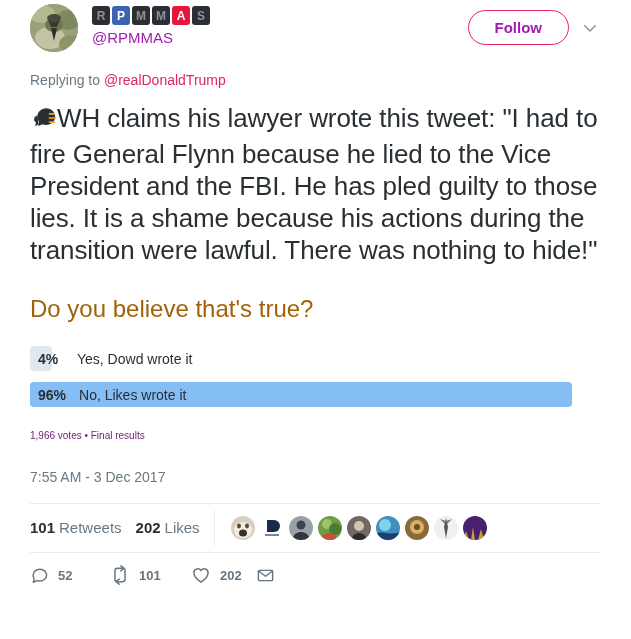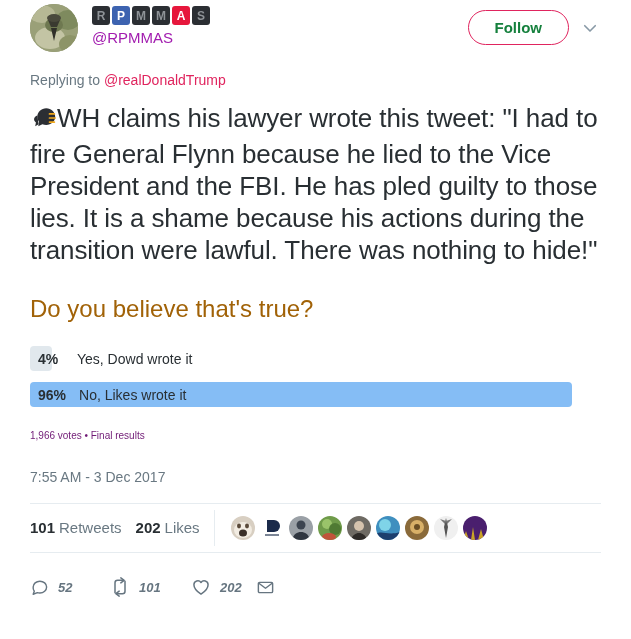--- a/index.html
+++ b/index.html
@@ -27,21 +27,21 @@
     font-size: 12px; font-weight: bold; line-height: 1;
     font-family: "Liberation Sans", sans-serif;
   }
   .tile.dark { background: #2b2e33; color: #8e9297; }
   .tile.blue { background: #3d63b0; color: #ffffff; }
   .tile.red  { background: #e6173c; color: #ffffff; }
   .handle { color: #a21caf; font-size: 15px; margin-top: 4px; line-height: 1.2; }
 
   .follow-wrap { display: flex; align-items: center; gap: 10px; padding-top: 6px; }
   .follow-btn {
-    border: 1px solid #e0245e; color: #15803d; background: transparent;
+    border: 1px solid #e0245e; color: #a21caf; background: transparent;
     border-radius: 100px; padding: 9px 26px; font-size: 15px; font-weight: bold;
     cursor: pointer; font-family: "Liberation Sans", sans-serif; line-height: 1;
   }
   .chev { width: 22px; height: 22px; display: flex; align-items: center; justify-content: center; cursor: pointer; }
   .chev svg { display: block; }
 
   
   .replying { font-size: 14px; color: #697882; padding-top: 10px; }
   .replying a { color: #e0245e; text-decoration: none; }
 
@@ -78,21 +78,21 @@
   .stats-row { display: flex; align-items: center; height: 48px; }
   .stats-counts { display: flex; gap: 14px; align-items: center; padding-right: 14px; }
   .stat b { font-size: 15px; color: #292f33; font-weight: bold; }
   .stat span { font-size: 15px; color: #697882; margin-left: 4px; }
   .stat-sep { width: 1px; align-self: stretch; background: #e6ecf0; margin: 6px 0; }
   .facepile { display: flex; gap: 5px; padding-left: 16px; }
   .face { width: 24px; height: 24px; border-radius: 50%; overflow: hidden; flex: 0 0 24px; }
 
   
   .actions-divider { border-top: 1px solid #e6ecf0; }
-  .actions { display: flex; align-items: flex-end; height: 44px; font-style: italic; }
+  .actions { display: flex; align-items: center; height: 44px; }
   .action { display: flex; align-items: center; gap: 9px; cursor: pointer; color: #667580; }
   .action .ct { font-size: 13px; font-weight: bold; color: #667580; }
   .a1 { width: 80px; } .a2 { width: 81px; } .a3 { width: 65px; }
   .action svg { display: block; }
 </style>
 </head>
 <body>
 
 <div class="tweet">
 

